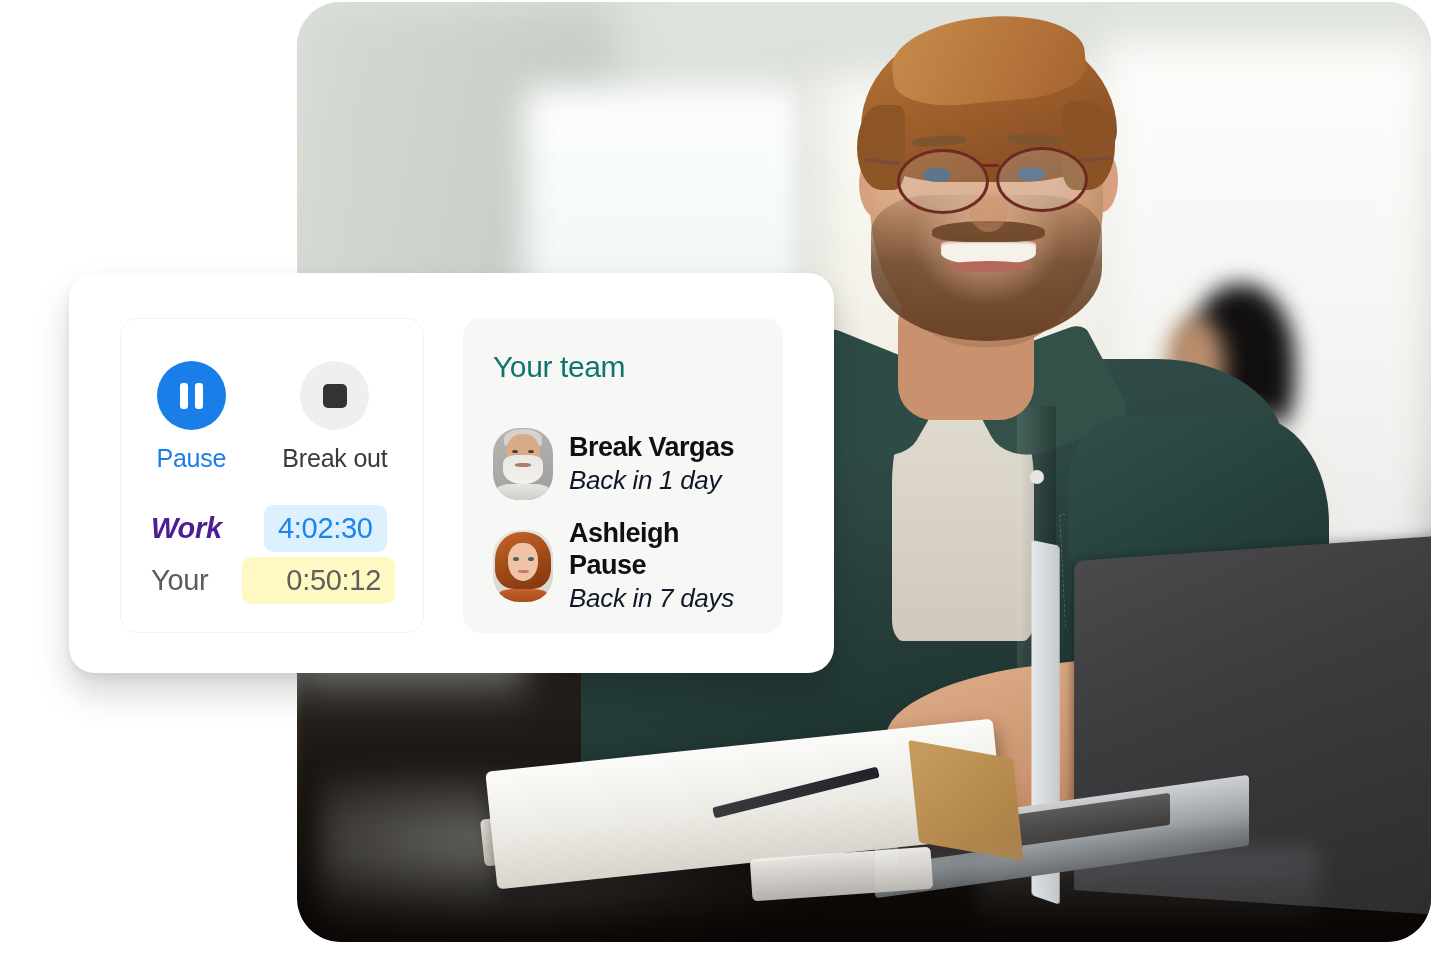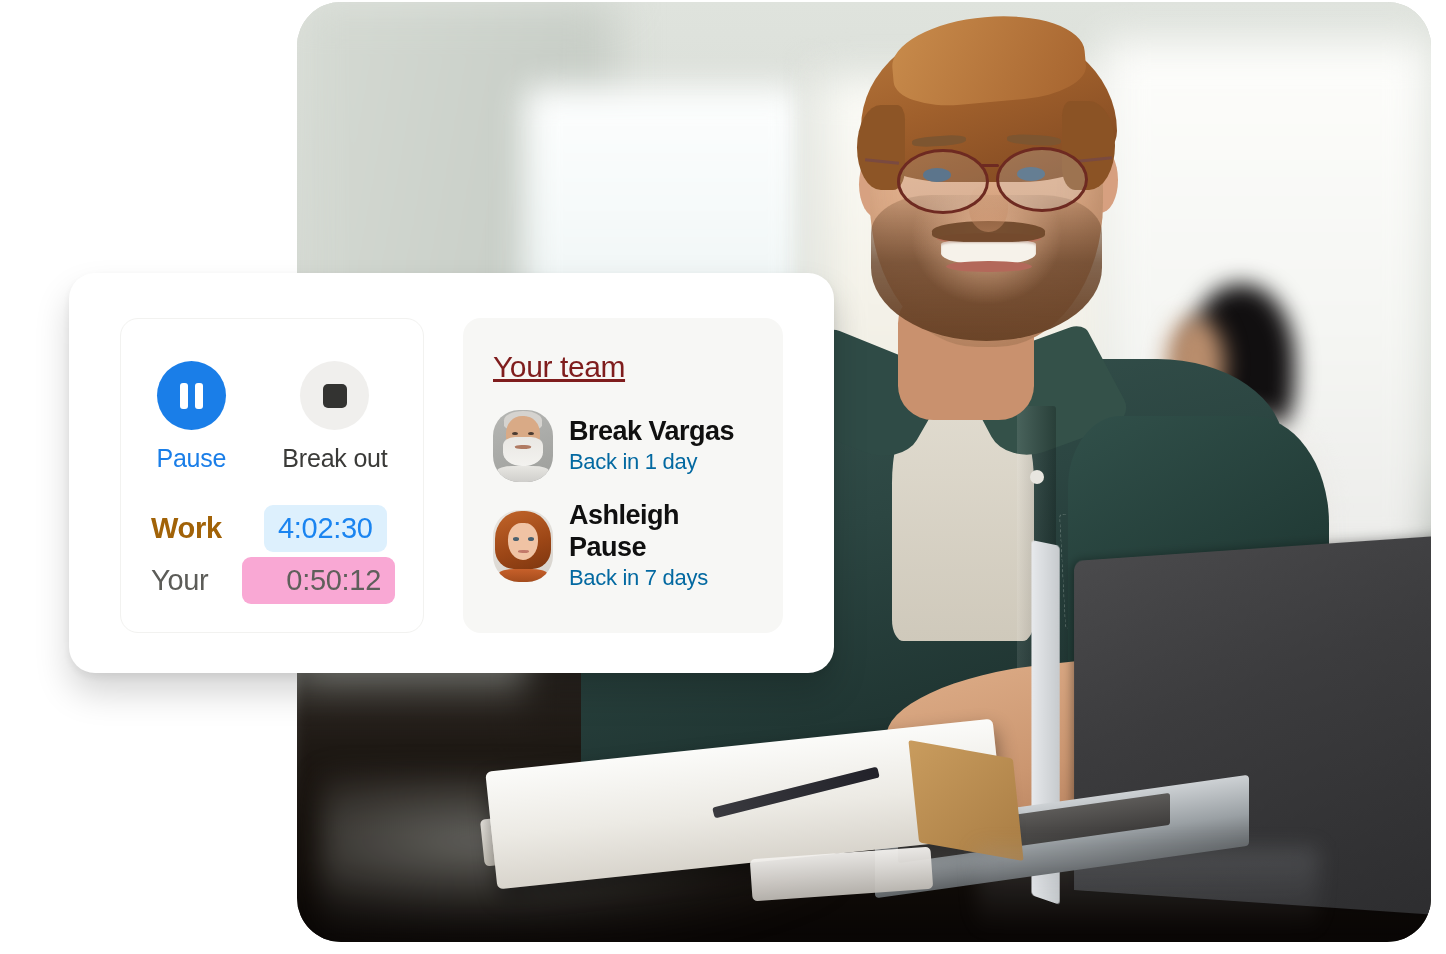--- a/index.html
+++ b/index.html
@@ -563,49 +563,48 @@
     display: flex;
     align-items: center;
     height: 48px;
     margin-bottom: 4px;
   }
   .time-label {
     width: 113px;
     font-size: 29px;
     letter-spacing: -0.3px;
   }
-  .label-work { color: #a16207; font-weight: bold; }
+  .label-work { color: #4c1d95; font-weight: bold; font-style: italic; }
   .label-break { color: #5c5c58; font-weight: normal; }
   .time-chip {
     font-size: 29px;
     letter-spacing: -0.3px;
     padding: 7px 14px;
     border-radius: 9px;
   }
   .chip-work { background: #ddf0fd; color: #1a84f0; }
-  .chip-break { background: #f9a8d4; color: #5f5f5b; padding-left: 44px; }
+  .chip-break { background: #fef9c3; color: #5f5f5b; padding-left: 44px; }
 
   
   .team-panel {
     position: absolute;
     left: 394px;
     top: 45px;
     width: 320px;
     height: 315px;
     background: #f7f7f5;
     border-radius: 18px;
     box-sizing: border-box;
     padding: 32px 30px 0 30px;
   }
   .team-title {
     font-size: 30px;
-    color: #7f1d1d;
+    color: #0f766e;
     letter-spacing: -0.4px;
-    margin-bottom: 26px;
-    text-decoration: underline;
+    margin-bottom: 44px;
   }
   .team-row {
     display: flex;
     align-items: center;
     gap: 16px;
     margin-bottom: 18px;
     cursor: pointer;
   }
   .avatar {
     width: 60px;
@@ -618,24 +617,25 @@
   .avatar-inner { position: absolute; inset: 0; }
   .team-text { display: flex; flex-direction: column; }
   .team-name {
     font-size: 27px;
     font-weight: bold;
     color: #101010;
     letter-spacing: -0.5px;
     line-height: 1.18;
   }
   .team-status {
-    font-size: 22px;
-    color: #0369a1;
+    font-size: 26px;
+    color: #0f172a;
     letter-spacing: -0.3px;
     line-height: 1.25;
+    font-style: italic;
   }
 
   
   .a1-bg { background: linear-gradient(160deg,#b6b7b4 0%, #9d9e9b 100%); }
   .a1-hair { position:absolute; left:18%; top:2%; width:64%; height:26%; background:#d5d3cf; border-radius:50% 50% 26% 26%; }
   .a1-face { position:absolute; left:21%; top:9%; width:58%; height:52%; background:#d9aa86; border-radius:46%; }
   .a1-beard { position:absolute; left:17%; top:38%; width:66%; height:40%; background:linear-gradient(180deg,#e9e7e3 0%,#f3f2ef 100%); border-radius:30% 30% 48% 48%; }
   .a1-mouth { position:absolute; left:37%; top:49%; width:26%; height:5%; background:#b07a62; border-radius:40%; }
   .a1-eyel { position:absolute; left:31%; top:30%; width:11%; height:5%; background:#4a3b32; border-radius:50%; }
   .a1-eyer { position:absolute; left:58%; top:30%; width:11%; height:5%; background:#4a3b32; border-radius:50%; }

